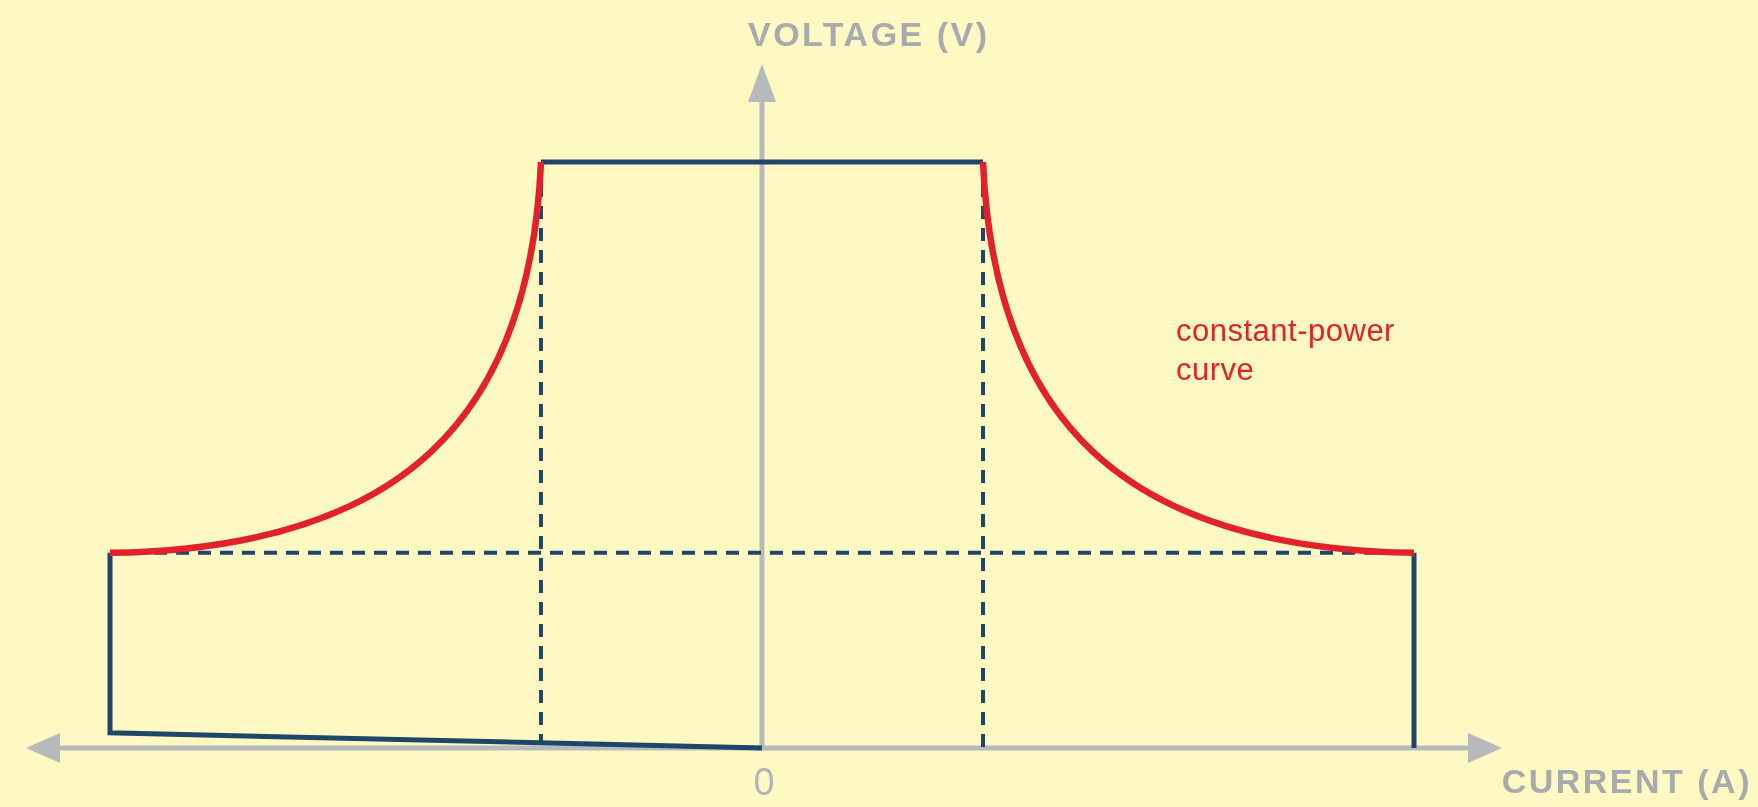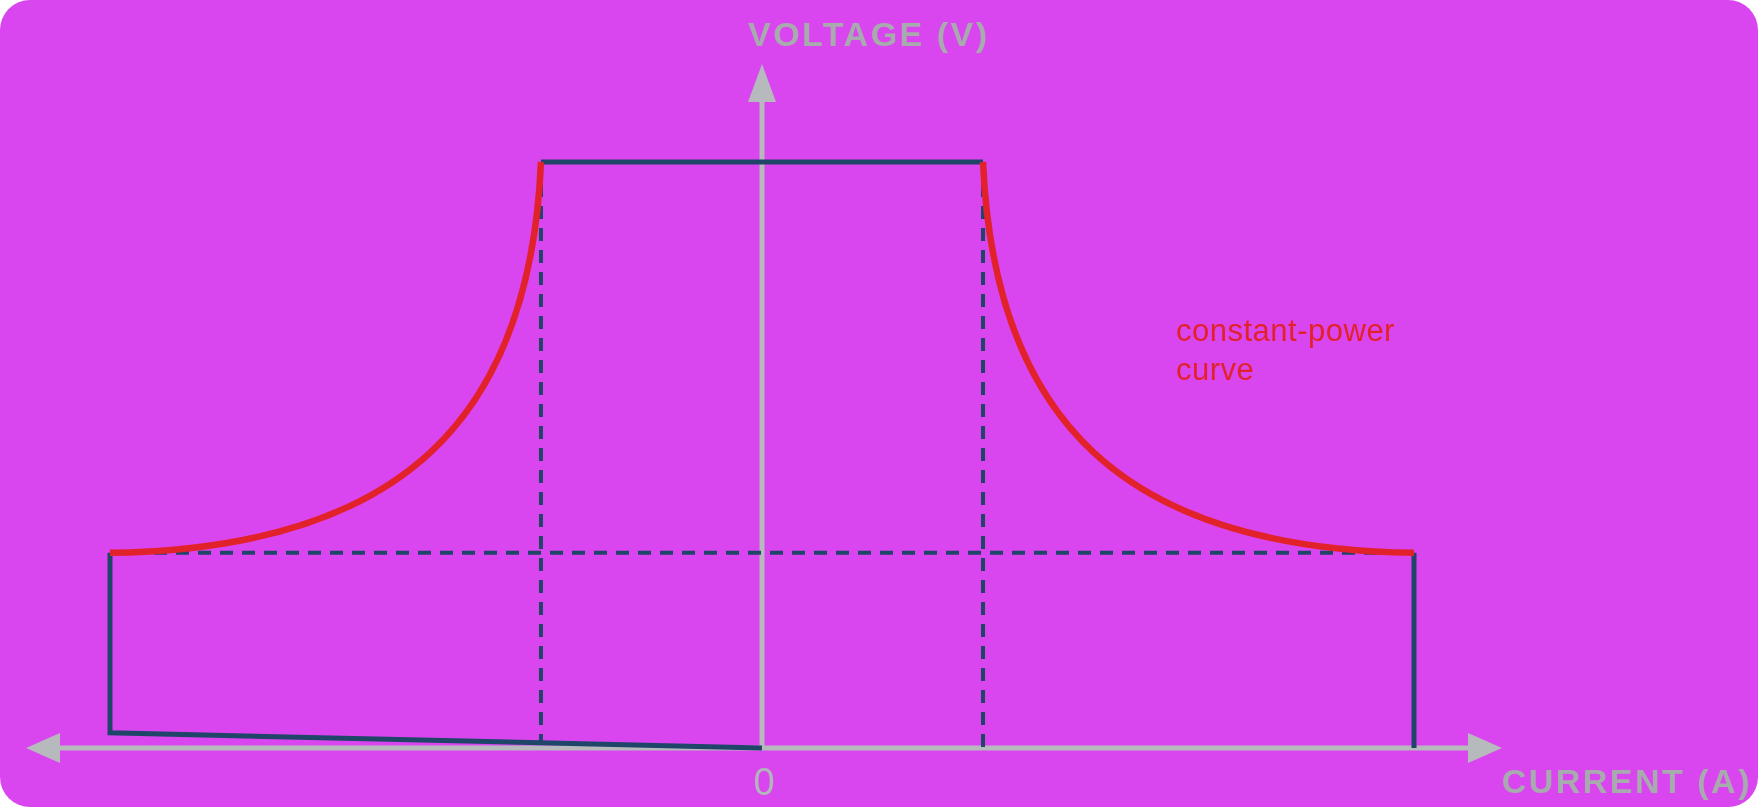--- a/index.html
+++ b/index.html
@@ -37,21 +37,21 @@
   .annotation-label {
     font-family: "Liberation Sans", sans-serif;
     font-weight: normal;
     font-size: 31px;
     letter-spacing: 0.5px;
   }
 </style>
 </head>
 <body>
 
-<div class="stage" style="background: #d946ef; border-radius: 30px;">
+<div class="stage" style="background: #fef9c3;">
   <svg class="chart" viewBox="0 0 1758 807" xmlns="http://www.w3.org/2000/svg">
     <g id="axes-layer">
         <line x1="52" y1="748" x2="1476" y2="748" stroke="#b7babd" stroke-width="5"></line>
         <polygon points="26,748 60,733 60,763" fill="#b7babd"></polygon>
         <polygon points="1502,748 1468,733 1468,763" fill="#b7babd"></polygon>
         <line x1="762" y1="98" x2="762" y2="748" stroke="#b7babd" stroke-width="5"></line>
         <polygon points="762,64 748,102 776,102" fill="#b7babd"></polygon>
       </g>
     <g id="series-layer">
         <polyline points="110,552.862 1414,552.862" fill="none" stroke="#1f4569" stroke-width="4" stroke-dasharray="13 9" stroke-linecap="butt" stroke-linejoin="miter"></polyline>

